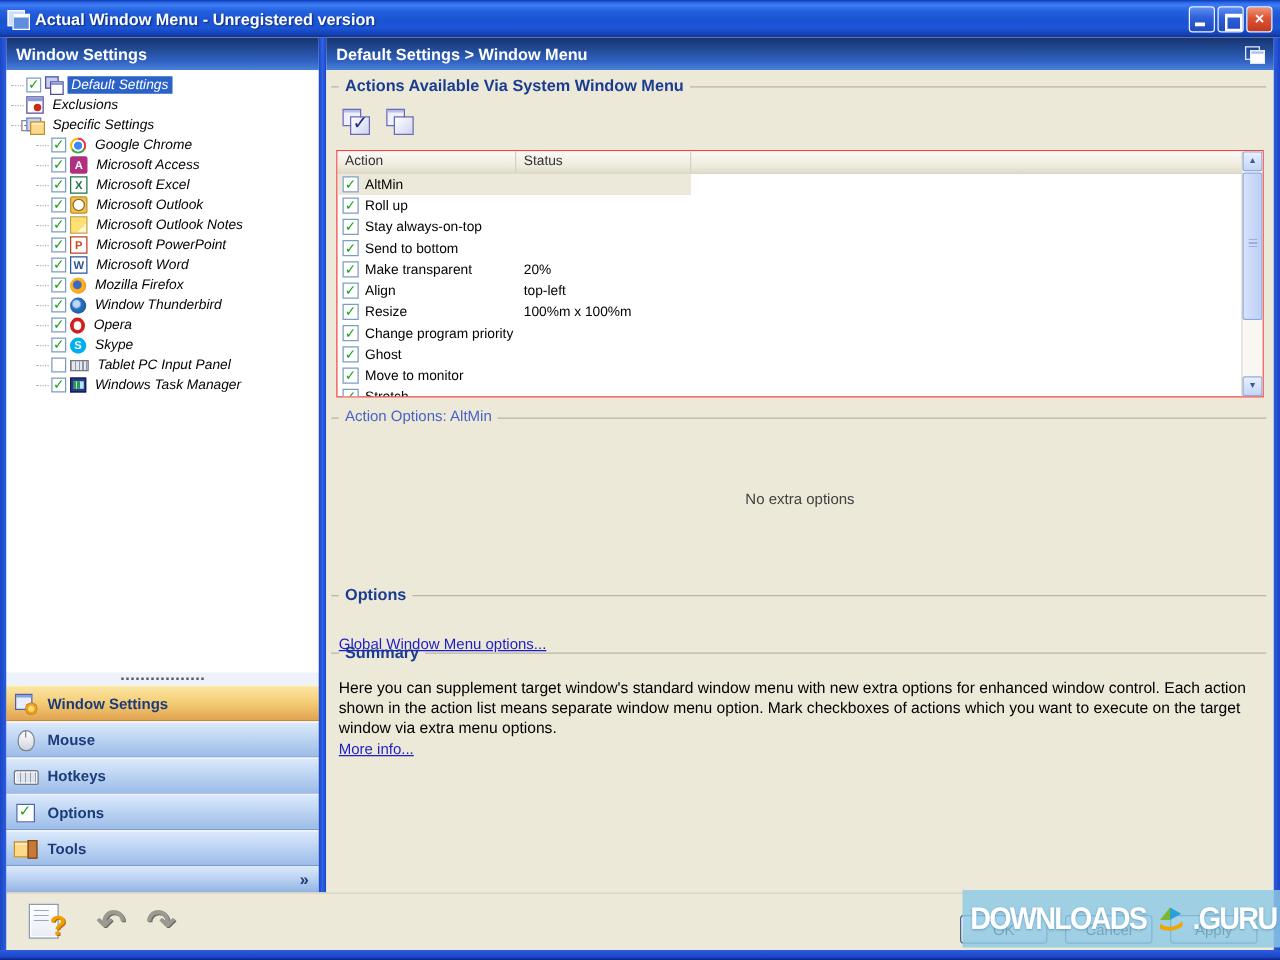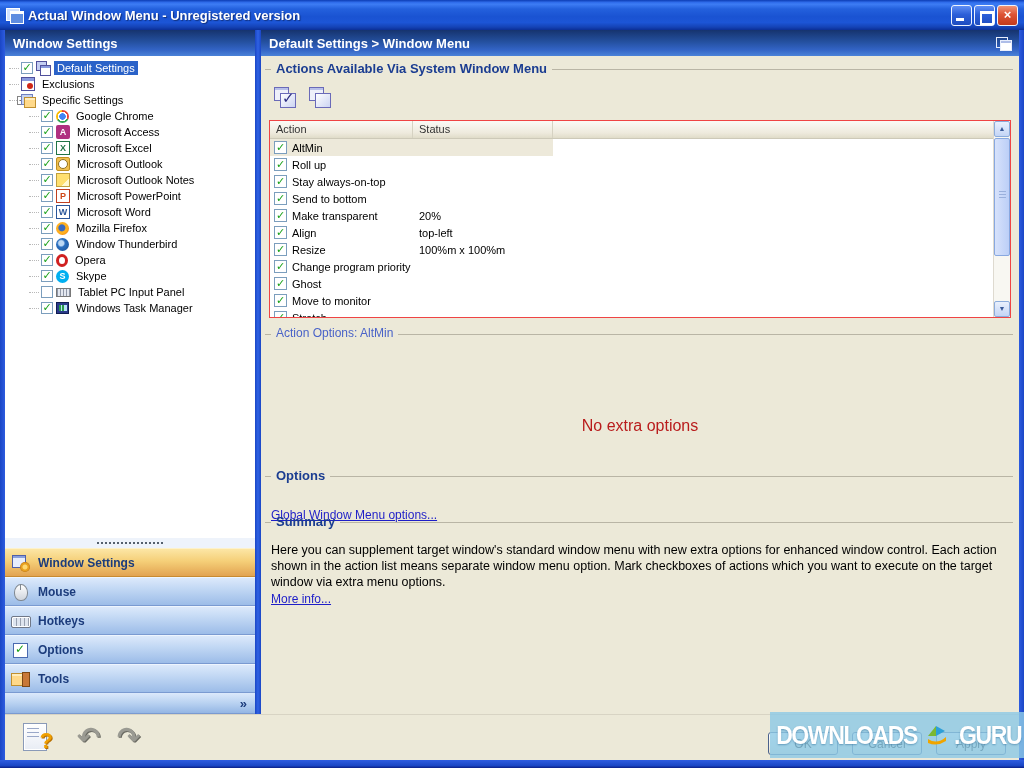--- a/index.html
+++ b/index.html
@@ -43,21 +43,21 @@
   .tree-row::before { content:""; position:absolute; left:4px; top:8px; width:10px; border-top:1px dotted #b8b8b8; }
   .tree-row.lvl1::before { left:24px; }
   .expander { width:9px; height:9px; border:1px solid #848484; background:#fff; font-size:8px; line-height:7px;
     text-align:center; color:#000; margin-right:4px; flex:0 0 auto; position:absolute; left:12px; }
   .cb { width:12px; height:12px; background:#fff; border:1px solid #7b9ebd; display:inline-flex;
     align-items:center; justify-content:center; margin-right:3px; flex:0 0 auto; }
   .cb.checked::after { content:"✓"; font-family:"DejaVu Sans",sans-serif; color:#19a119; font-weight:bold; font-size:11px; line-height:10px; }
   .list .cb { width:13px; height:13px; }
   .ticon { width:14px; height:14px; margin-right:4px; flex:0 0 auto; position:relative;
     display:inline-flex; align-items:center; justify-content:center; font-size:9px; font-weight:bold; }
-  .tlabel { white-space:nowrap; padding:1px 3px; }
+  .tlabel { white-space:nowrap; padding:1px 3px;font-style:italic; }
   .tlabel.selected { background:#2a62c8; color:#fff; }
 
   
   .windows-stack-icon::before { content:""; position:absolute; left:0; top:0; width:9px; height:8px; background:#c4cef2; border:1px solid #50509c; }
   .windows-stack-icon::after { content:""; position:absolute; left:4px; top:4px; width:9px; height:9px; background:#fff; border:1px solid #50509c; box-shadow:inset 0 2px 0 #8a9ade; }
   .exclusions-icon { border:1px solid #50509c; background:#fff; box-shadow:inset 0 3px 0 #8a9ade; }
   .exclusions-icon::after { content:""; position:absolute; right:1px; bottom:1px; width:6px; height:6px; border-radius:50%; background:#d02818; }
   .folder-stack-icon::before { content:""; position:absolute; left:0; top:1px; width:10px; height:9px; background:#c8d4f0; border:1px solid #7080c0; }
   .folder-stack-icon::after { content:""; position:absolute; left:3px; top:4px; width:10px; height:9px; background:#ffd98a; border:1px solid #c09030; box-shadow:inset 0 2px 0 #ffedbe; }
   .chrome-icon { border-radius:50%; width:13px; height:13px;
@@ -145,21 +145,21 @@
 
   .scrollbar { position:absolute; right:0; top:0; bottom:0; width:17px; background:#f8f7f2; border-left:1px solid #dedad0; }
   .sb-btn { position:absolute; left:0; width:16px; height:16px; border:1px solid #8cacdc; border-radius:2px;
     background:linear-gradient(180deg,#e9f0fd,#c4d5f6); color:#3a5a9a; font-size:7px; text-align:center; line-height:14px; }
   .sb-up { top:0; } .sb-down { bottom:0; }
   .sb-thumb { position:absolute; left:0; top:17px; width:16px; height:118px; border:1px solid #88a8e0; border-radius:2px;
     background:linear-gradient(90deg,#d7e2fb,#bccff7); }
   .sb-thumb::after { content:""; position:absolute; left:4px; top:52px; width:7px; height:7px;
     background:repeating-linear-gradient(180deg,#9ab0dc 0 1px,transparent 1px 3px); }
 
-  .empty-opts { position:absolute; left:0; right:0; top:362px; text-align:center; font-size:16px; color:#b91c1c;margin-top:25px; }
+  .empty-opts { position:absolute; left:0; right:0; top:362px; text-align:center; font-size:12px; color:#404040; }
   .link { color:#1e1ec8; text-decoration:underline; font-size:12px; cursor:pointer; }
   .opt-link { position:absolute; left:10px; top:460px;margin-top:18px; }
   .summary-body { position:absolute; left:10px; top:512px; width:746px; font-size:12.5px; line-height:16px; color:#000; }
   .summary-body .link { display:inline-block; margin-top:1px; }
 
   
   .footer { position:absolute; left:5px; right:5px; top:714px; height:46px; background:#ece9d8; border-top:1px solid #d8d4c4; }
   .help-icon { position:absolute; left:18px; top:8px; width:24px; height:28px;
     background:linear-gradient(180deg,#fff,#e8ecf4); border:1px solid #8a9ab8;
     box-shadow:inset 0 0 0 1px #fff; }

